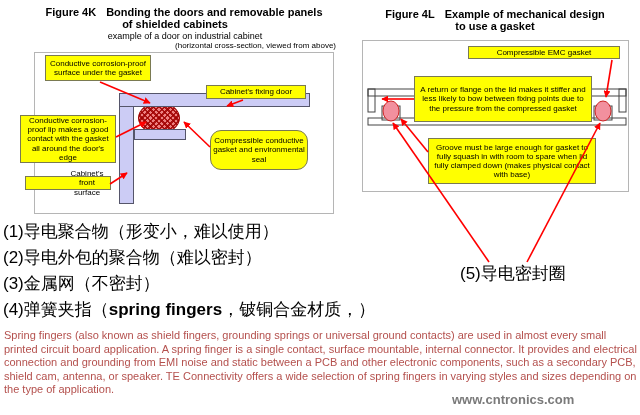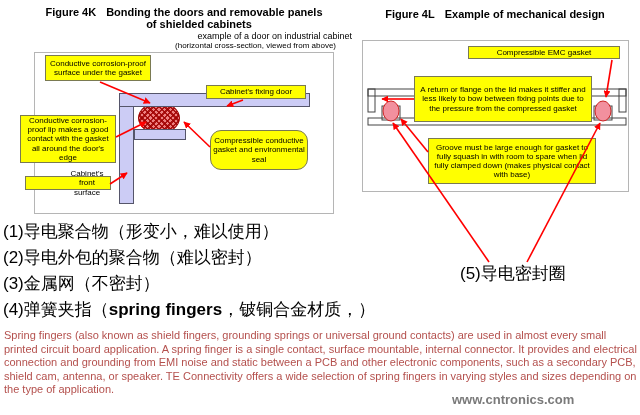--- a/index.html
+++ b/index.html
@@ -46,40 +46,41 @@
   .watermark{font-size:13px;font-weight:bold;color:#737373;z-index:6;opacity:.95;}
 </style>
 </head>
 <body>
 
 <div class="page">
 
   <div class="abs fig-header" style="left:31px;top:6px;width:306px;">
     <span class="fig-label">Figure 4K</span><span>Bonding the doors and removable panels</span>
   </div>
-  <div class="abs fig-header" style="left:46px;top:18px;width:306px;">of shielded cabinets</div>
-  <div class="abs fig-sub" style="left:46px;top:31px;width:306px;text-align:right;">example of a door on industrial cabinet</div>
+  <div class="abs fig-header" style="left:22px;top:18px;width:306px;">of shielded cabinets</div>
+  <div class="abs fig-sub" style="left:32px;top:31px;width:306px;">example of a door on industrial cabinet</div>
   <div class="abs fig-sub2" style="left:30px;top:41px;width:306px;">(horizontal cross-section, viewed from above)</div>
 
   <div class="abs fig-frame" style="left:34px;top:52px;width:300px;height:162px;"></div>
 
   <div class="abs shape" style="left:119px;top:96px;width:15px;height:108px;"></div>
   <div class="abs shape" style="left:134px;top:129px;width:52px;height:11px;"></div>
   <div class="abs gasket-hatch" style="left:138px;top:102px;width:42px;height:32px;"></div>
   <div class="abs shape door-top" style="left:119px;top:93px;width:191px;height:14px;"></div>
 
   <div class="abs callout" style="left:45px;top:55px;width:106px;height:26px;">Conductive corrosion-proof surface under the gasket</div>
   <div class="abs callout" style="left:206px;top:85px;width:100px;height:14px;">Cabinet's fixing door</div>
   <div class="abs callout" style="left:20px;top:115px;width:96px;height:48px;text-align:center;">Conductive corrosion-proof lip makes a good contact with the gasket all around the door's edge</div>
   <div class="abs callout" style="left:210px;top:130px;width:98px;height:40px;border-radius:11px;">Compressible conductive gasket and environmental seal</div>
   <div class="abs callout" style="left:25px;top:176px;width:86px;height:14px;padding-left:40px;">Cabinet's front surface</div>
 
   <div class="abs fig-header" style="left:358px;top:8px;width:274px;">
     <span class="fig-label">Figure 4L</span><span>Example of mechanical design</span>
   </div>
+  <div class="abs fig-header" style="left:358px;top:20px;width:274px;">to use a gasket</div>
 
   <div class="abs fig-frame" style="left:362px;top:40px;width:267px;height:152px;"></div>
 
   <div class="abs callout" style="left:414px;top:76px;width:178px;height:46px;">A return or flange on the lid makes it stiffer and less likely to bow between fixing points due to the pressure from the compressed gasket</div>
   <div class="abs callout" style="left:468px;top:46px;width:152px;height:13px;">Compressible EMC gasket</div>
   <div class="abs callout" style="left:428px;top:138px;width:168px;height:46px;">Groove must be large enough for gasket to fully squash in with room to spare when lid fully clamped down (makes physical contact with base)</div>
 
   <div class="abs notes" style="left:3px;top:219px;width:460px;">
     <div>(1)导电聚合物（形变小，难以使用）</div>
     <div>(2)导电外包的聚合物（难以密封）</div>

